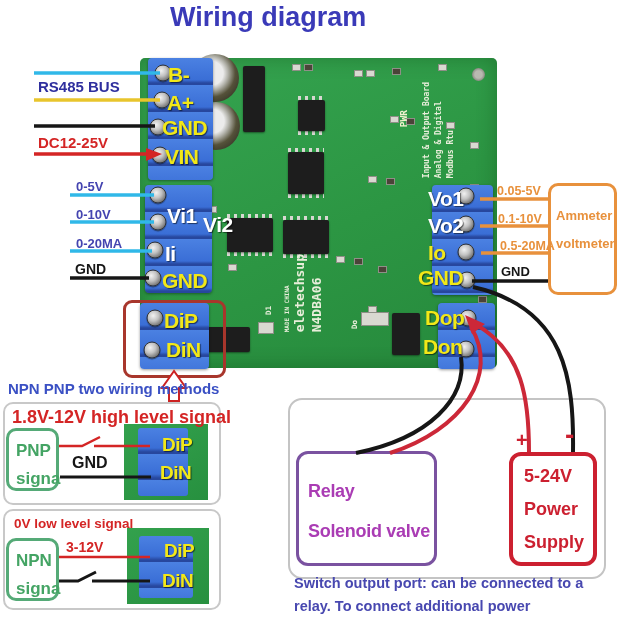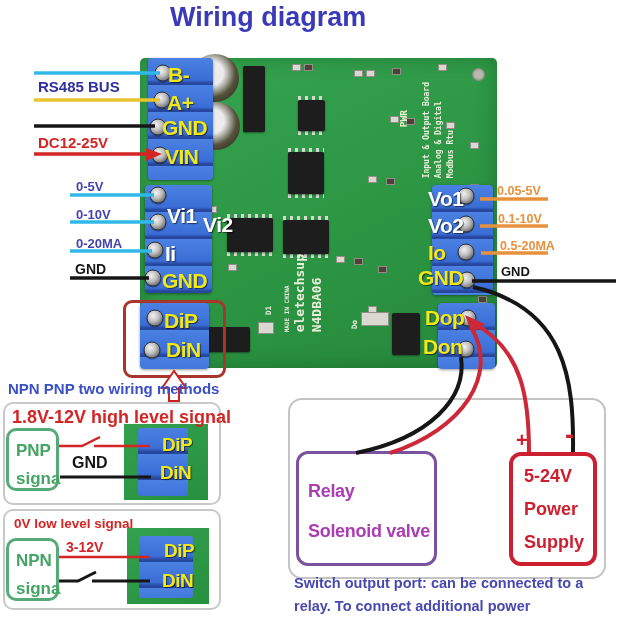--- a/index.html
+++ b/index.html
@@ -195,20 +195,24 @@
   <div class="abs annot red" style="left:38px;top:135px;font-size:15px;">DC12-25V</div>
   <div class="abs annot bluerange" style="left:76px;top:180px;font-size:13px;">0-5V</div>
   <div class="abs annot bluerange" style="left:76px;top:208px;font-size:13px;">0-10V</div>
   <div class="abs annot bluerange" style="left:76px;top:237px;font-size:13px;">0-20MA</div>
   <div class="abs annot black" style="left:75px;top:262px;font-size:14px;">GND</div>
 
   <div class="abs annot orange" style="left:497px;top:185px;font-size:12.5px;">0.05-5V</div>
   <div class="abs annot orange" style="left:498px;top:213px;font-size:12.5px;">0.1-10V</div>
   <div class="abs annot orange" style="left:488px;top:240px;font-size:12.5px;padding-left:12px;">0.5-20MA</div>
   <div class="abs annot black" style="left:501px;top:265px;font-size:13px;">GND</div>
+  <div class="abs meterbox">
+    <div>Ammeter</div>
+    <div>voltmeter</div>
+  </div>
 
   <div class="abs redoutline"></div>
 
   <div class="abs annot headblue" style="left:8px;top:381px;font-size:15px;">NPN PNP two wiring methods</div>
 
   <div class="abs graybox" style="left:3px;top:402px;width:214px;height:99px;"></div>
   <div class="abs annot red" style="left:12px;top:408px;font-size:18px;">1.8V-12V high level signal</div>
   <div class="abs devbox" style="left:6px;top:428px;">
     <div>PNP</div>
     <div>signa</div>

